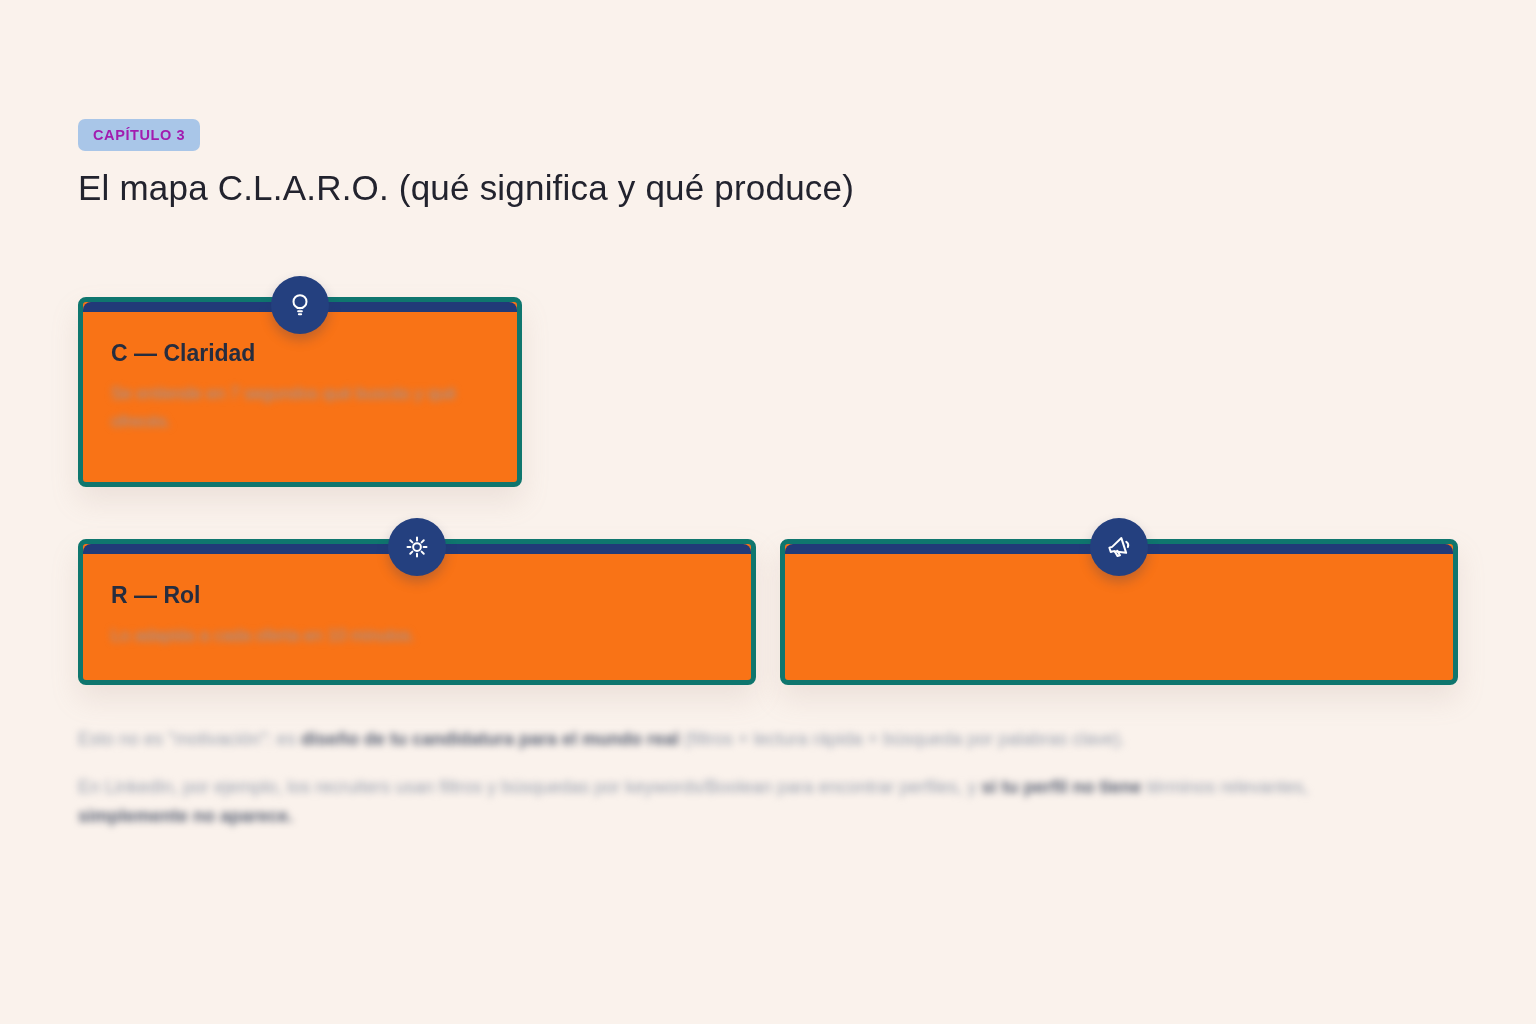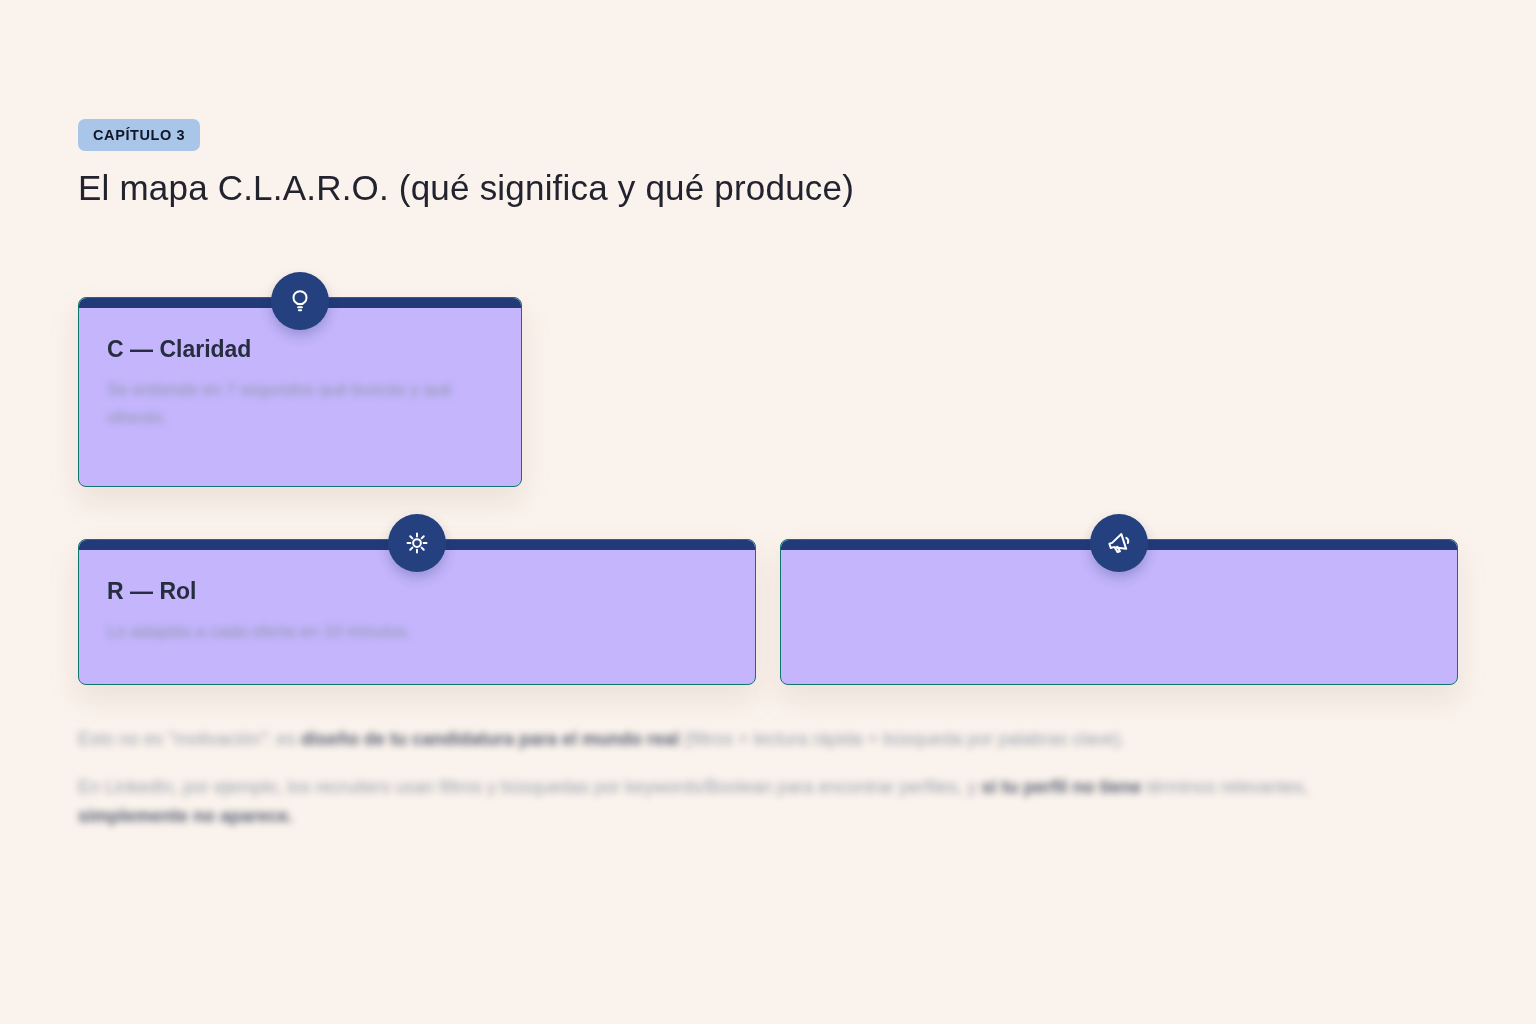--- a/index.html
+++ b/index.html
@@ -12,21 +12,21 @@
   }
   .page {
     position: relative;
     width: 1536px;
     height: 1024px;
     padding: 119px 78px 0 78px;
   }
   .chapter-badge {
     display: inline-block;
     background: #a9c6e8;
-    color: #0f172a;
+    color: #a21caf;
     font-size: 14.5px;
     font-weight: 700;
     letter-spacing: 0.6px;
     padding: 8px 15px;
     border-radius: 7px;
   }
   h1.page-title {
     margin-top: 17px;
     font-size: 35px;
     font-weight: 400;
@@ -40,22 +40,22 @@
   .row1 {
     margin-top: 89px;
     grid-template-columns: repeat(3, 1fr);
   }
   .row2 {
     margin-top: 52px;
     grid-template-columns: repeat(2, 1fr);
   }
   .card {
     position: relative;
-    background: #c4b5fd;
-    border: 1px solid #0f766e;
+    background: #f97316;
+    border: 5px solid #0f766e;
     border-radius: 8px;
     box-shadow: 0 14px 28px rgba(175, 150, 140, 0.18);
   }
   .row1 .card { height: 190px; }
   .row2 .card { height: 146px; }
   .card-bar {
     height: 10px;
     background: #213a78;
     border-radius: 8px 8px 0 0;
   }

